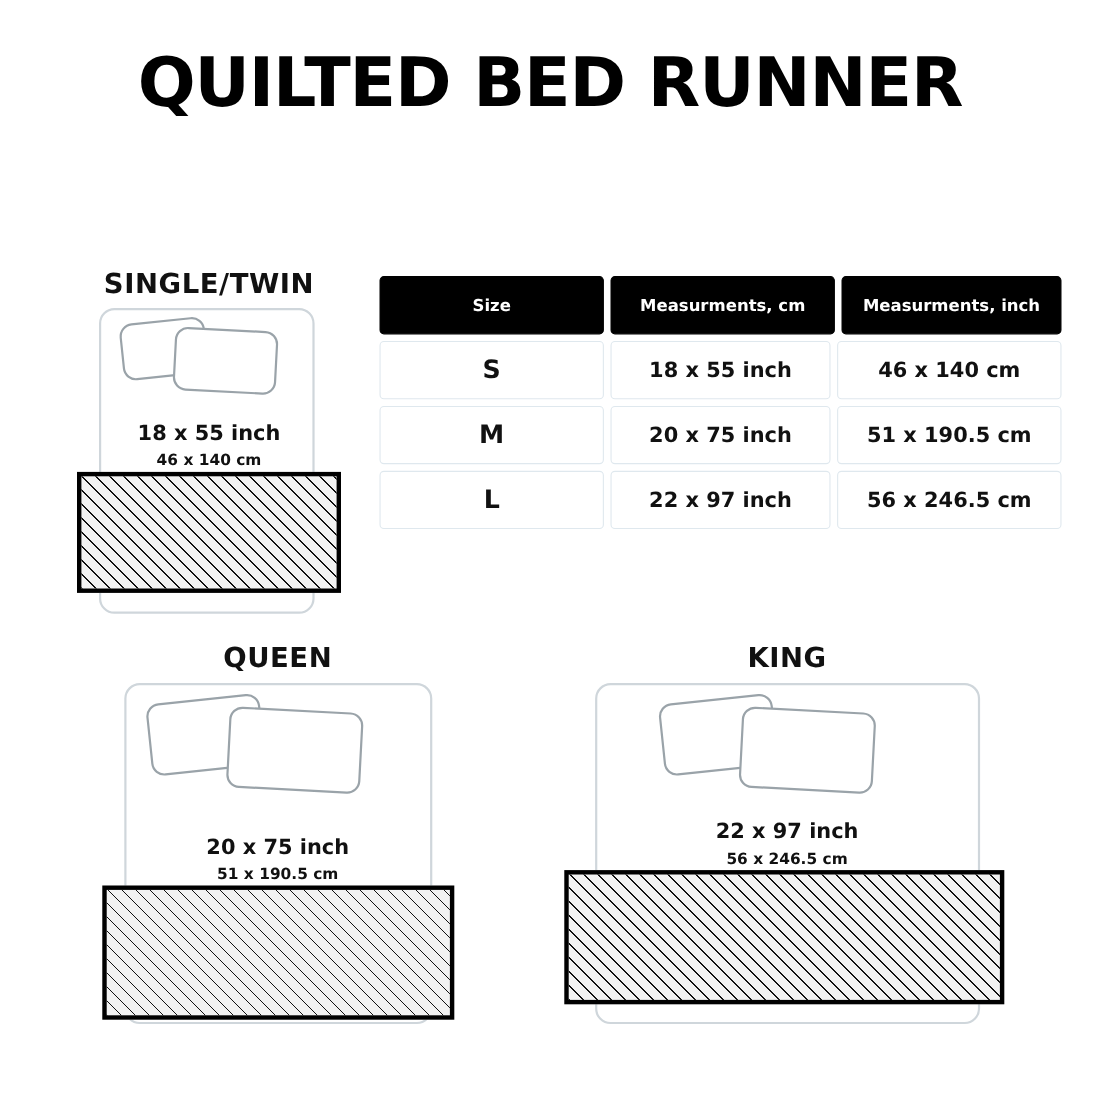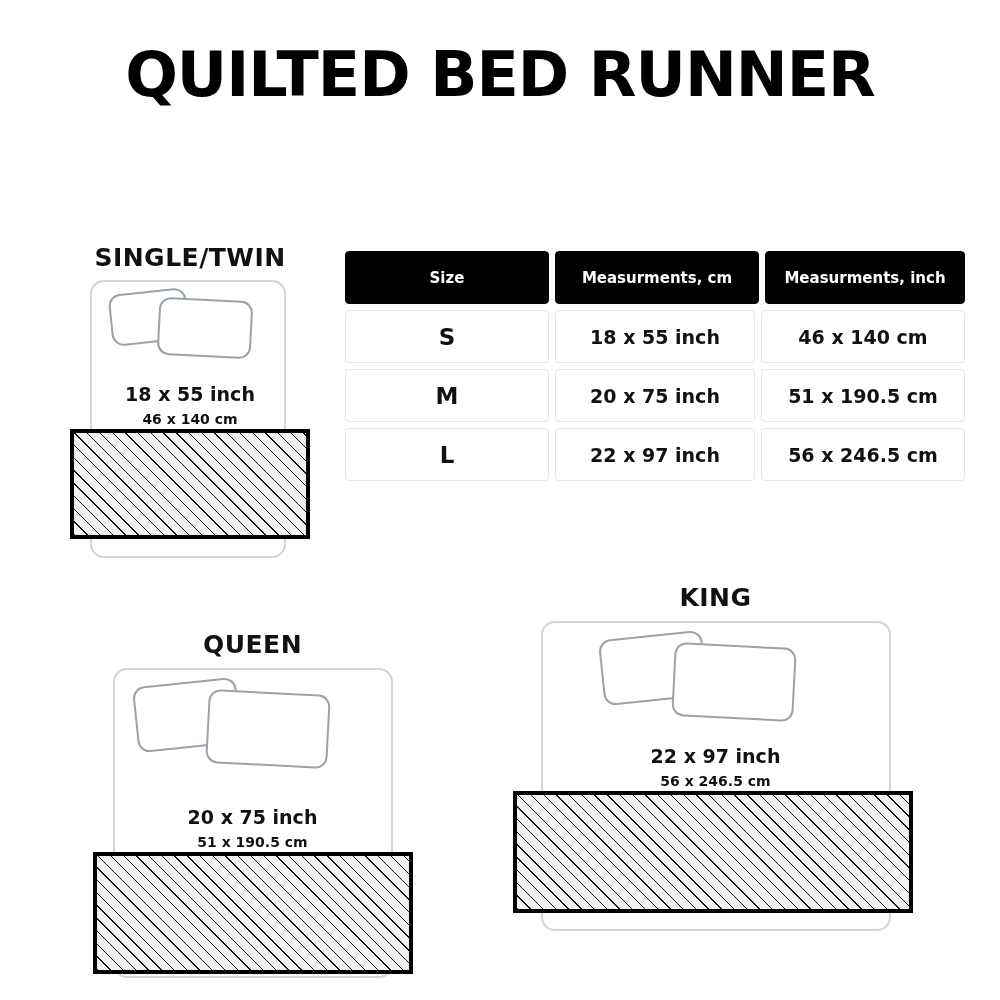--- a/index.html
+++ b/index.html
@@ -127,21 +127,21 @@
   #bed-single { left: 60px; top: 243px; width: 260px; height: 320px; }
   #bed-single .bed-label { top: 0; }
   #bed-single .mattress { left: 30px; top: 37px; width: 196px; height: 278px; }
   #bed-single .pillow.p1 { left: 50px; top: 48px; width: 78px; height: 52px; transform: rotate(-6deg); }
   #bed-single .pillow.p2 { left: 98px; top: 56px; width: 94px; height: 58px; transform: rotate(3deg); }
   #bed-single .runner { left: 10px; top: 186px; width: 240px; height: 110px; }
   #bed-single .dim-inch { top: 140px; }
   #bed-single .dim-cm { top: 168px; }
 
   
-  #bed-queen { left: 85px; top: 583px; width: 335px; height: 370px; margin-top: 47px; }
+  #bed-queen { left: 85px; top: 583px; width: 335px; height: 370px; }
   #bed-queen .bed-label { top: 0; }
   #bed-queen .mattress { left: 28px; top: 38px; width: 280px; height: 310px; }
   #bed-queen .pillow.p1 { left: 50px; top: 52px; width: 104px; height: 66px; transform: rotate(-6deg); }
   #bed-queen .pillow.p2 { left: 122px; top: 62px; width: 122px; height: 74px; transform: rotate(3deg); }
   #bed-queen .runner { left: 8px; top: 222px; width: 320px; height: 122px; }
   #bed-queen .dim-inch { top: 176px; }
   #bed-queen .dim-cm { top: 204px; }
 
   
   #bed-king { left: 513px; top: 583px; width: 405px; height: 370px; }

